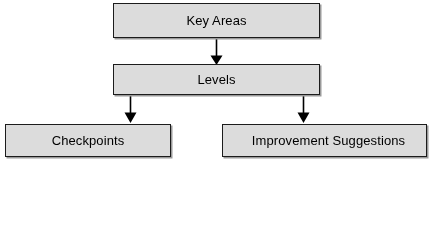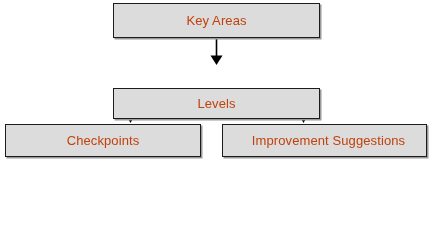--- a/index.html
+++ b/index.html
@@ -22,46 +22,45 @@
   }
   .node {
     position: absolute;
     box-sizing: border-box;
     background: #dcdcdc;
     border: 1px solid #1c1c1c;
     box-shadow: 1.5px 1.5px 0 0 #9a9a9a;
     display: flex;
     align-items: center;
     justify-content: center;
-    color: #c2410c;
+    color: #000000;
     font-size: 13px;
     line-height: 1;
     letter-spacing: 0.1px;
     white-space: nowrap;
   }
   .node-label {
     display: block;
   }
   #node-key-areas {
     left: 113px;
     top: 3px;
     width: 207px;
     height: 35px;
   }
   #node-levels {
     left: 113px;
     top: 64px;
     width: 207px;
     height: 31px;
-    margin-top: 24px;
   }
   #node-checkpoints {
     left: 5px;
     top: 124px;
-    width: 196px;
+    width: 166px;
     height: 33px;
   }
   #node-improvement {
     left: 222px;
     top: 124px;
     width: 205px;
     height: 33px;
     padding-left: 8px;
   }
   #edges {

